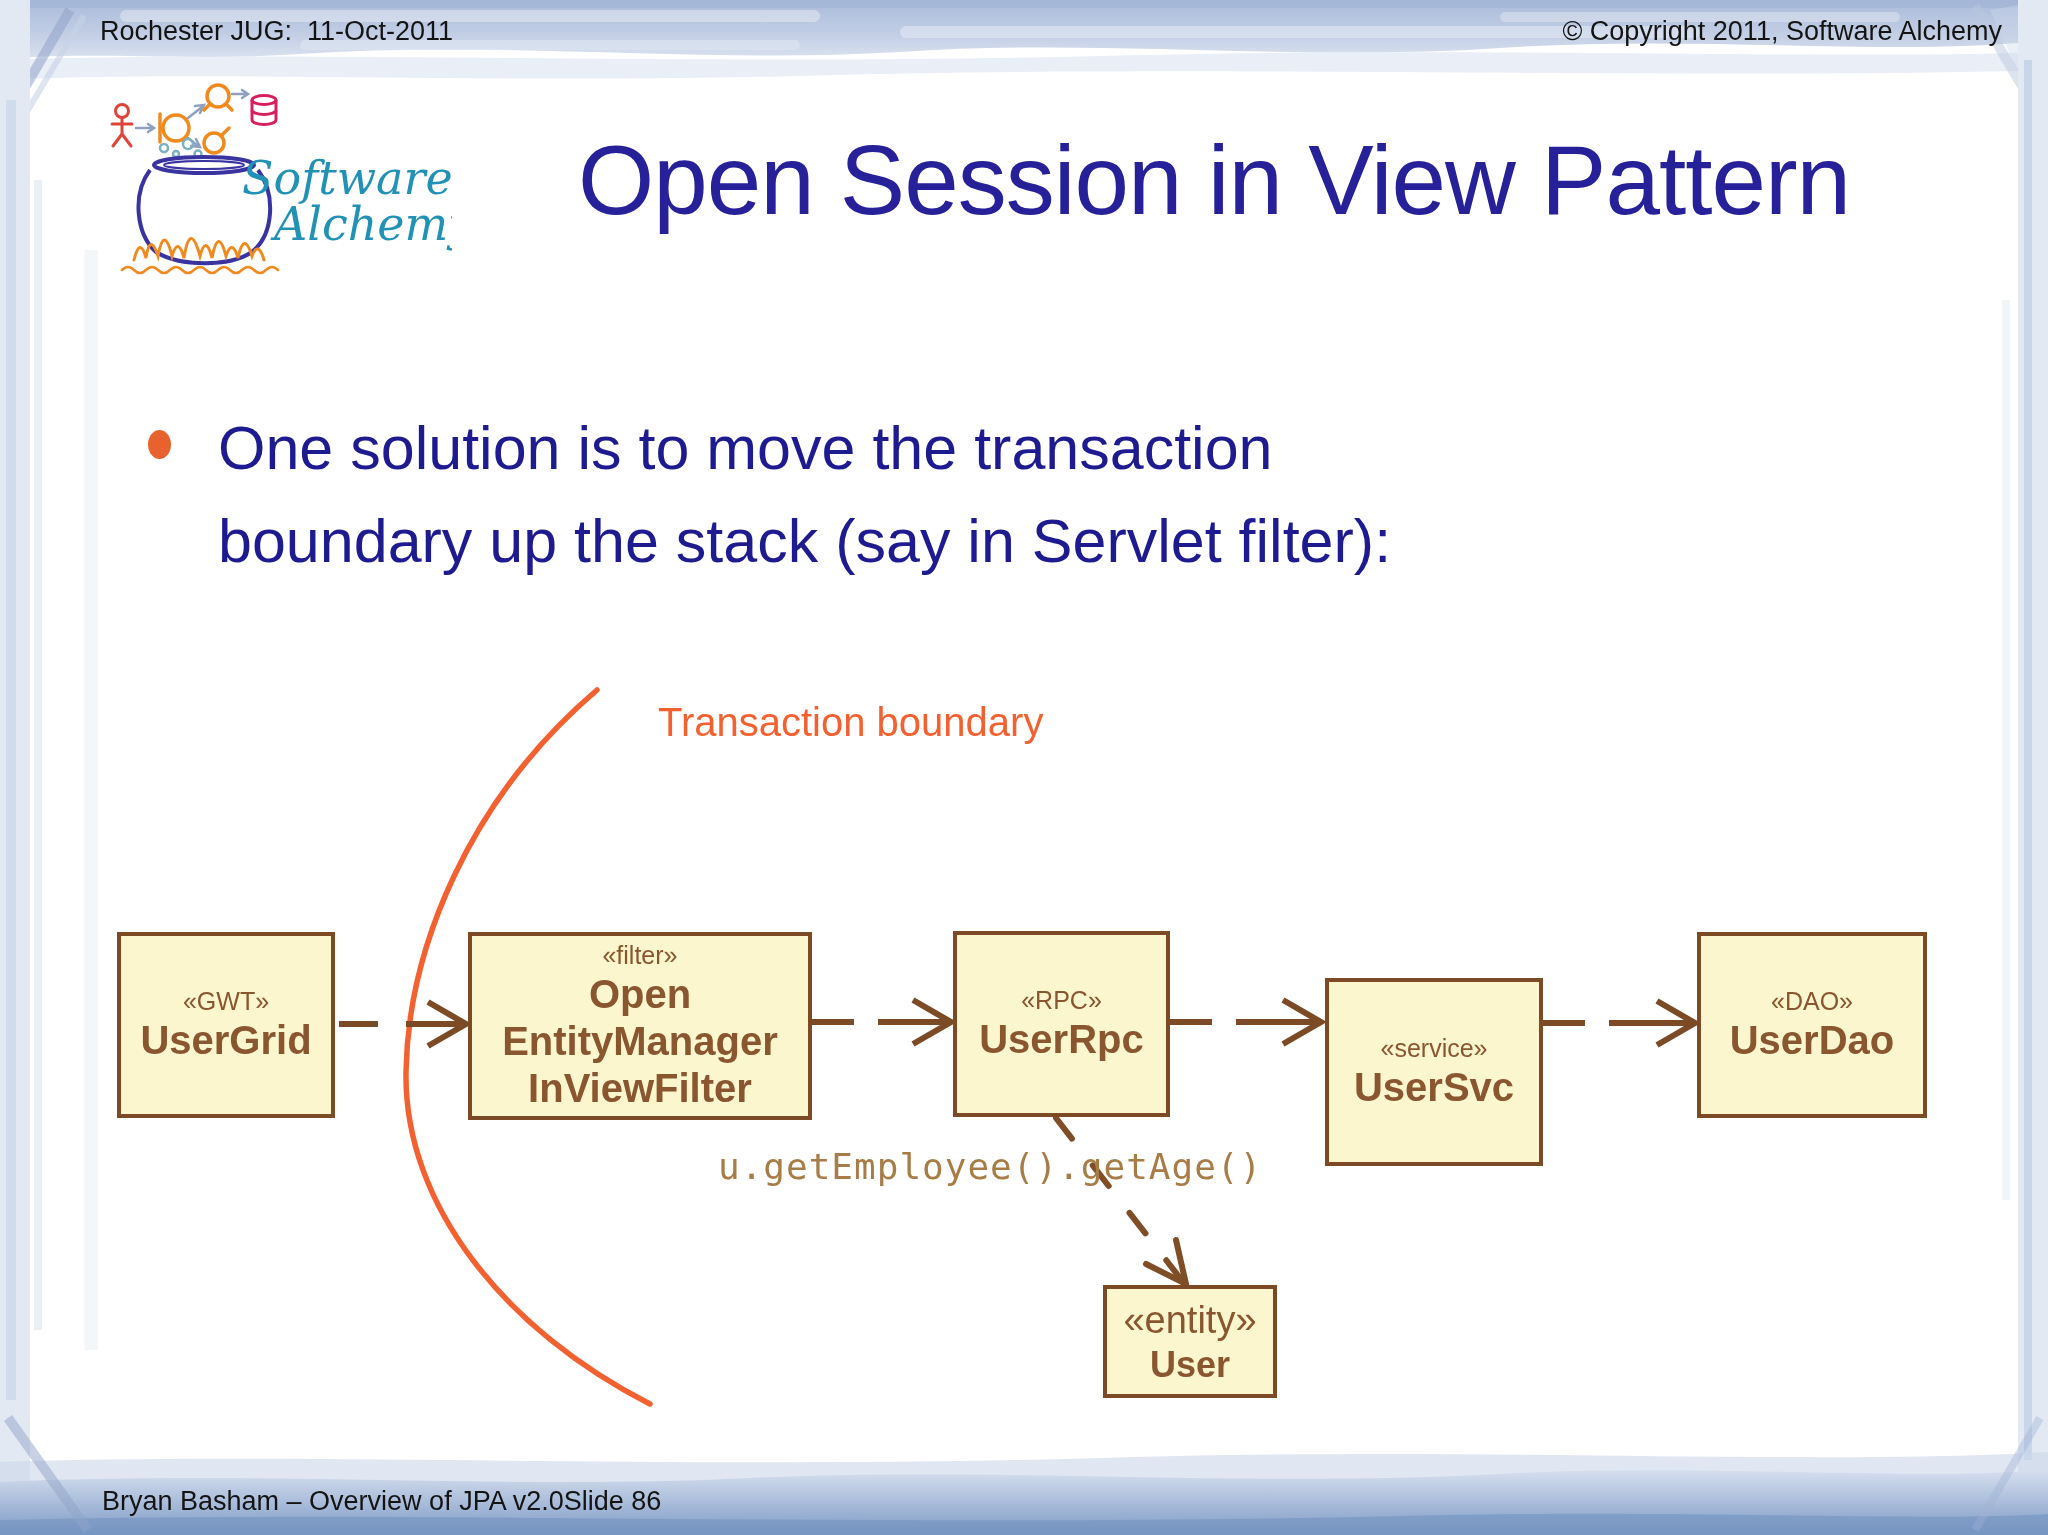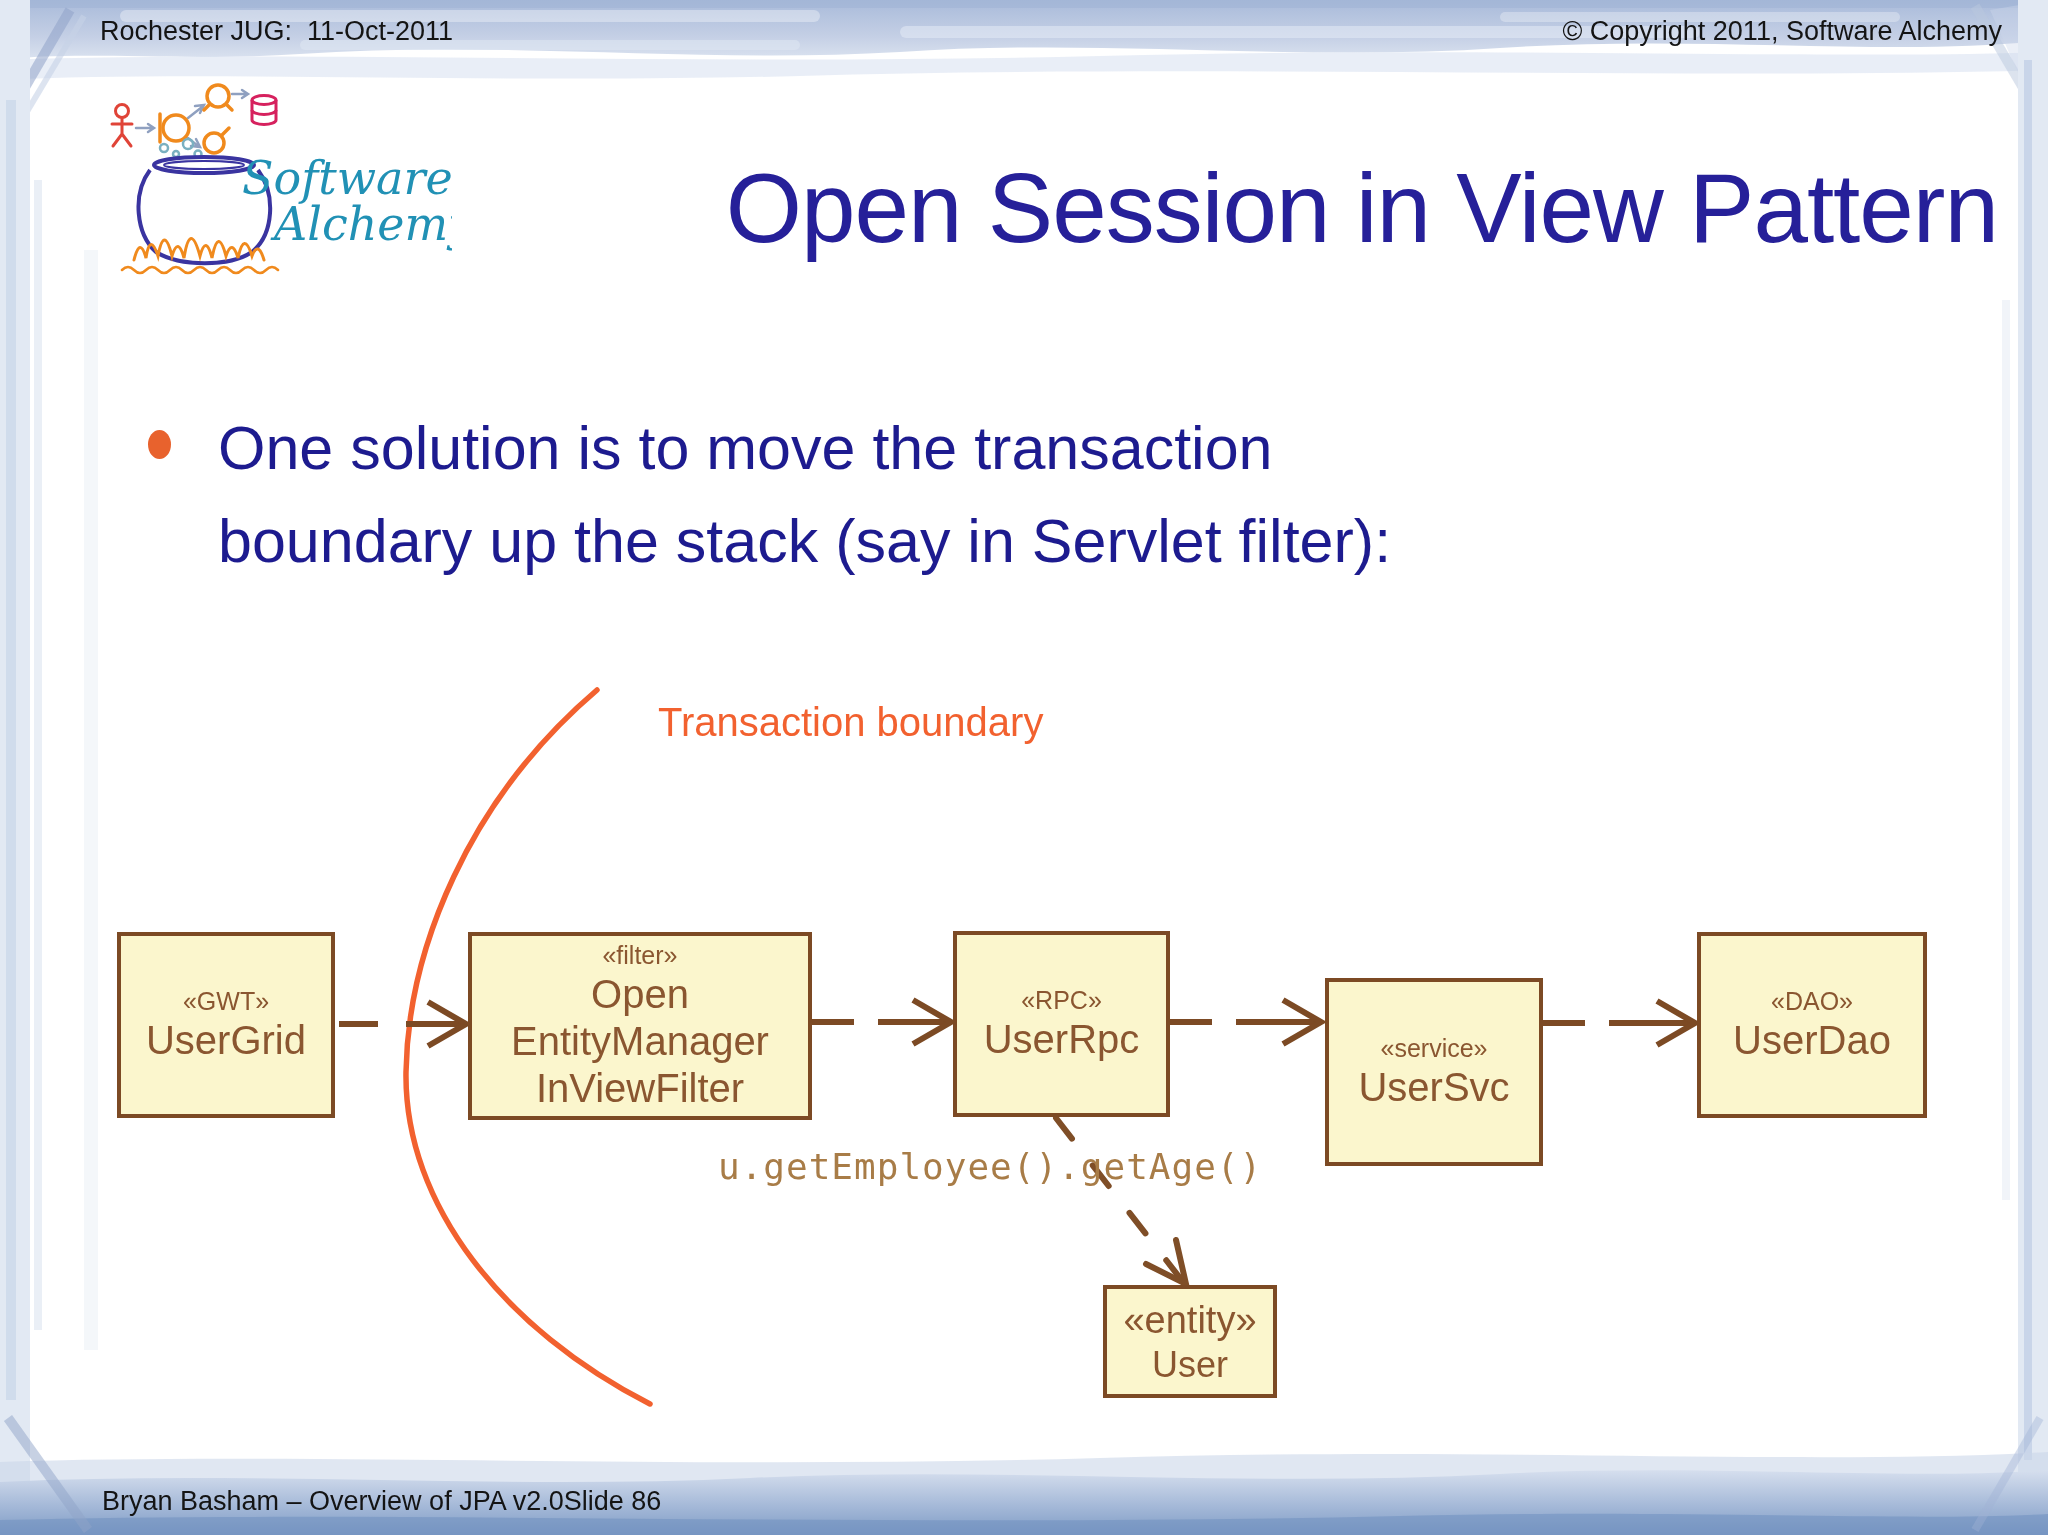--- a/index.html
+++ b/index.html
@@ -9,38 +9,38 @@
   svg{display:block;}
   .keepws{white-space:pre;}
 
   
   .hdr{position:absolute;top:16px;left:100px;right:46px;display:flex;
        justify-content:space-between;font-size:27px;color:#141414;z-index:6;}
   .ftr{position:absolute;top:1486px;left:102px;right:116px;display:flex;
        justify-content:flex-start;font-size:27px;color:#141414;z-index:6;}
 
   
-  .title{position:absolute;left:430px;right:50px;top:124px;text-align:right;
-         font-size:98px;letter-spacing:-1px;color:#262099;z-index:4;margin-top:28px;}
+  .title{position:absolute;left:430px;right:50px;top:124px;text-align:center;
+         font-size:98px;letter-spacing:-1px;color:#262099;z-index:4;}
   .bdot{position:absolute;left:148px;top:430px;width:23px;height:29px;
         border-radius:50%;background:#e8622d;z-index:4;}
   .btext{position:absolute;left:218px;top:402px;width:1480px;font-size:61px;
          line-height:1.53;color:#1d1b8f;z-index:4;}
 
   
   .tb{position:absolute;left:658px;top:700px;font-size:40px;color:#f2612f;z-index:4;}
   .code{position:absolute;left:700px;top:1146px;font-size:36px;letter-spacing:1px;
         color:#a87c47;font-family:"DejaVu Sans Mono",monospace;z-index:4;margin-left:18px;}
 
   
   .ubox{position:absolute;background:#fbf6cd;border:4px solid #7c4a24;
         display:flex;flex-direction:column;align-items:center;justify-content:center;
         text-align:center;color:#8a5630;z-index:5;}
   .ubox .st{font-size:25px;line-height:1.25;}
-  .ubox .nm{font-size:40px;font-weight:normal;line-height:1.18;white-space:pre-line;}
+  .ubox .nm{font-size:40px;font-weight:bold;line-height:1.18;white-space:pre-line;}
   .ubox.small .st{font-size:38px;}
   .ubox.small .nm{font-size:36px;}
 
   
   .logo{position:absolute;left:92px;top:64px;width:360px;height:230px;z-index:4;}
   .logo text{font-family:"DejaVu Serif",serif;font-style:italic;fill:#2191b5;}
 </style>
 </head>
 <body>
 

